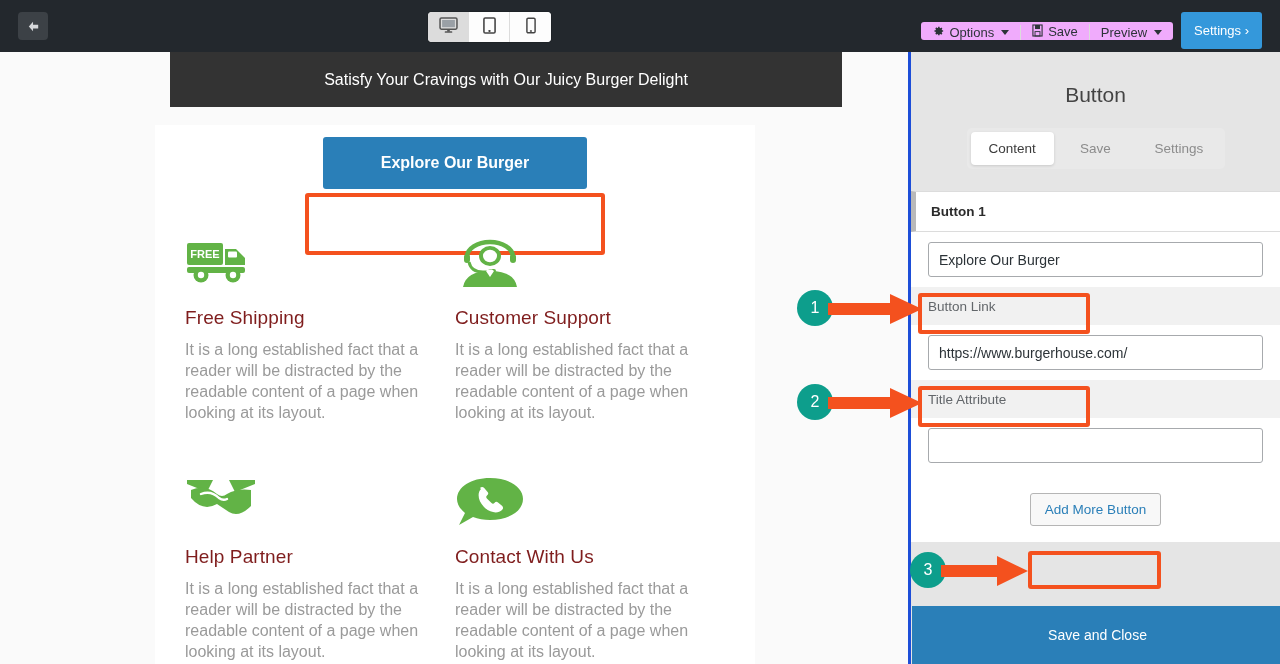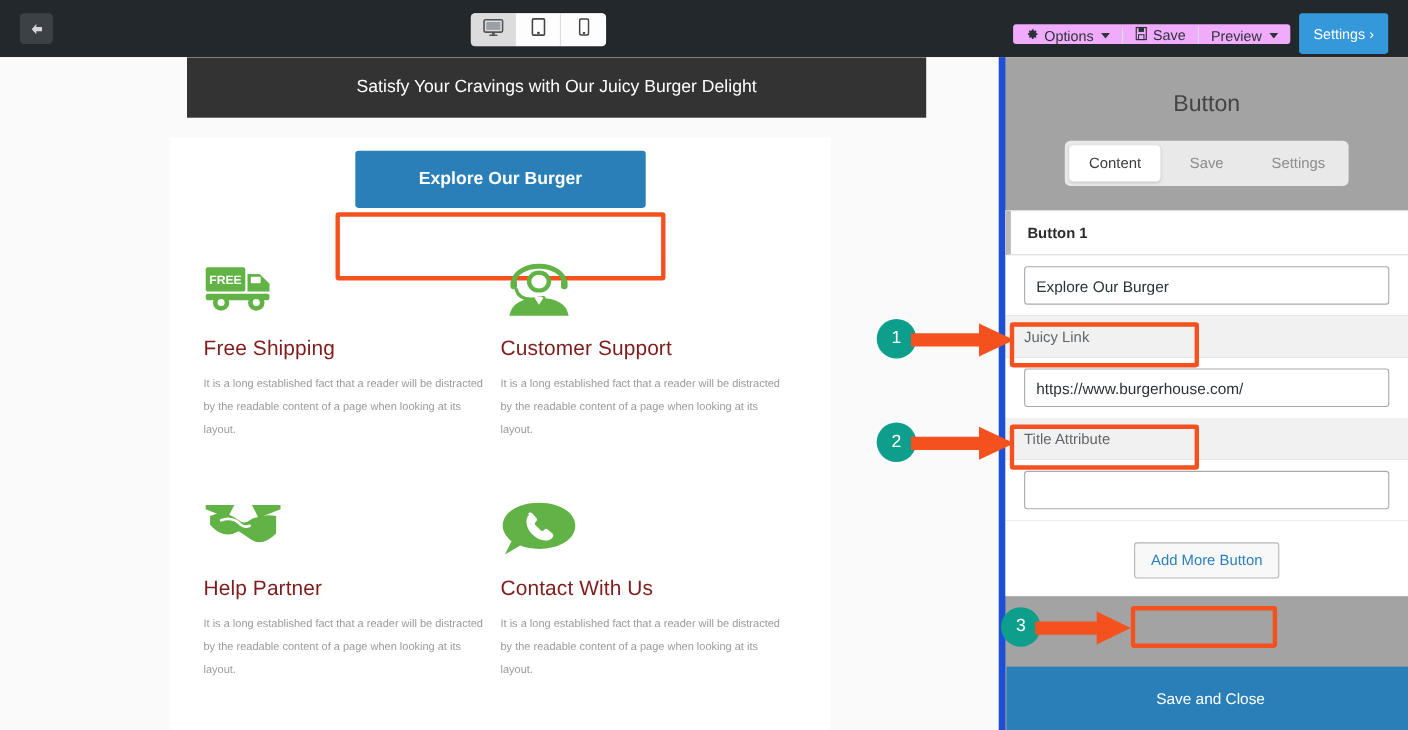--- a/index.html
+++ b/index.html
@@ -109,27 +109,27 @@
     display: grid; grid-template-columns: 1fr 1fr;
     column-gap: 0px; row-gap: 53px;
     padding: 0 30px;
   }
   .feature { width: 258px; }
   .feat-icon { height: 56px; margin-bottom: 14px; }
   .feat-title {
     font-size: 19px; color: #7f1d1d; font-weight: normal;
     margin-bottom: 10px; letter-spacing: .1px;
   }
-  .feat-desc { font-size: 10px; line-height: 21px; color: #9a9a9a; }
+  .feat-desc { font-size: 16px; line-height: 21px; color: #9a9a9a; }
 
   
   .panel {
     position: absolute; left: 908px; top: 52px;
     width: 372px; height: 612px;
-    background: #a3a3a3; border-left: 6px solid #1d4ed8;
+    background: #e5e5e5; border-left: 3px solid #1d4ed8;
   }
   .panel-title {
     text-align: center; font-size: 21px; color: #444;
     font-weight: normal; padding-top: 31px;
   }
   .tabs {
     margin: 21px auto 0; width: 258px; height: 41px;
     background: #e9e9e9; border-radius: 5px;
     display: flex; align-items: center; padding: 4px;
   }
@@ -377,21 +377,21 @@
     </div>
 
     <div class="accordion-row">
       <span>Button 1</span>
     </div>
 
     <div class="field-input-wrap">
       <input class="field-input" type="text" value="Explore Our Burger" style="">
     </div>
 
-    <div class="field-label">Juicy Link</div>
+    <div class="field-label">Button Link</div>
     <div class="field-input-wrap">
       <input class="field-input" type="text" value="https://www.burgerhouse.com/" style="">
     </div>
 
     <div class="field-label">Title Attribute</div>
     <div class="field-input-wrap">
       <input class="field-input" type="text" value="" style="">
     </div>
 
     <div class="add-more-wrap">

